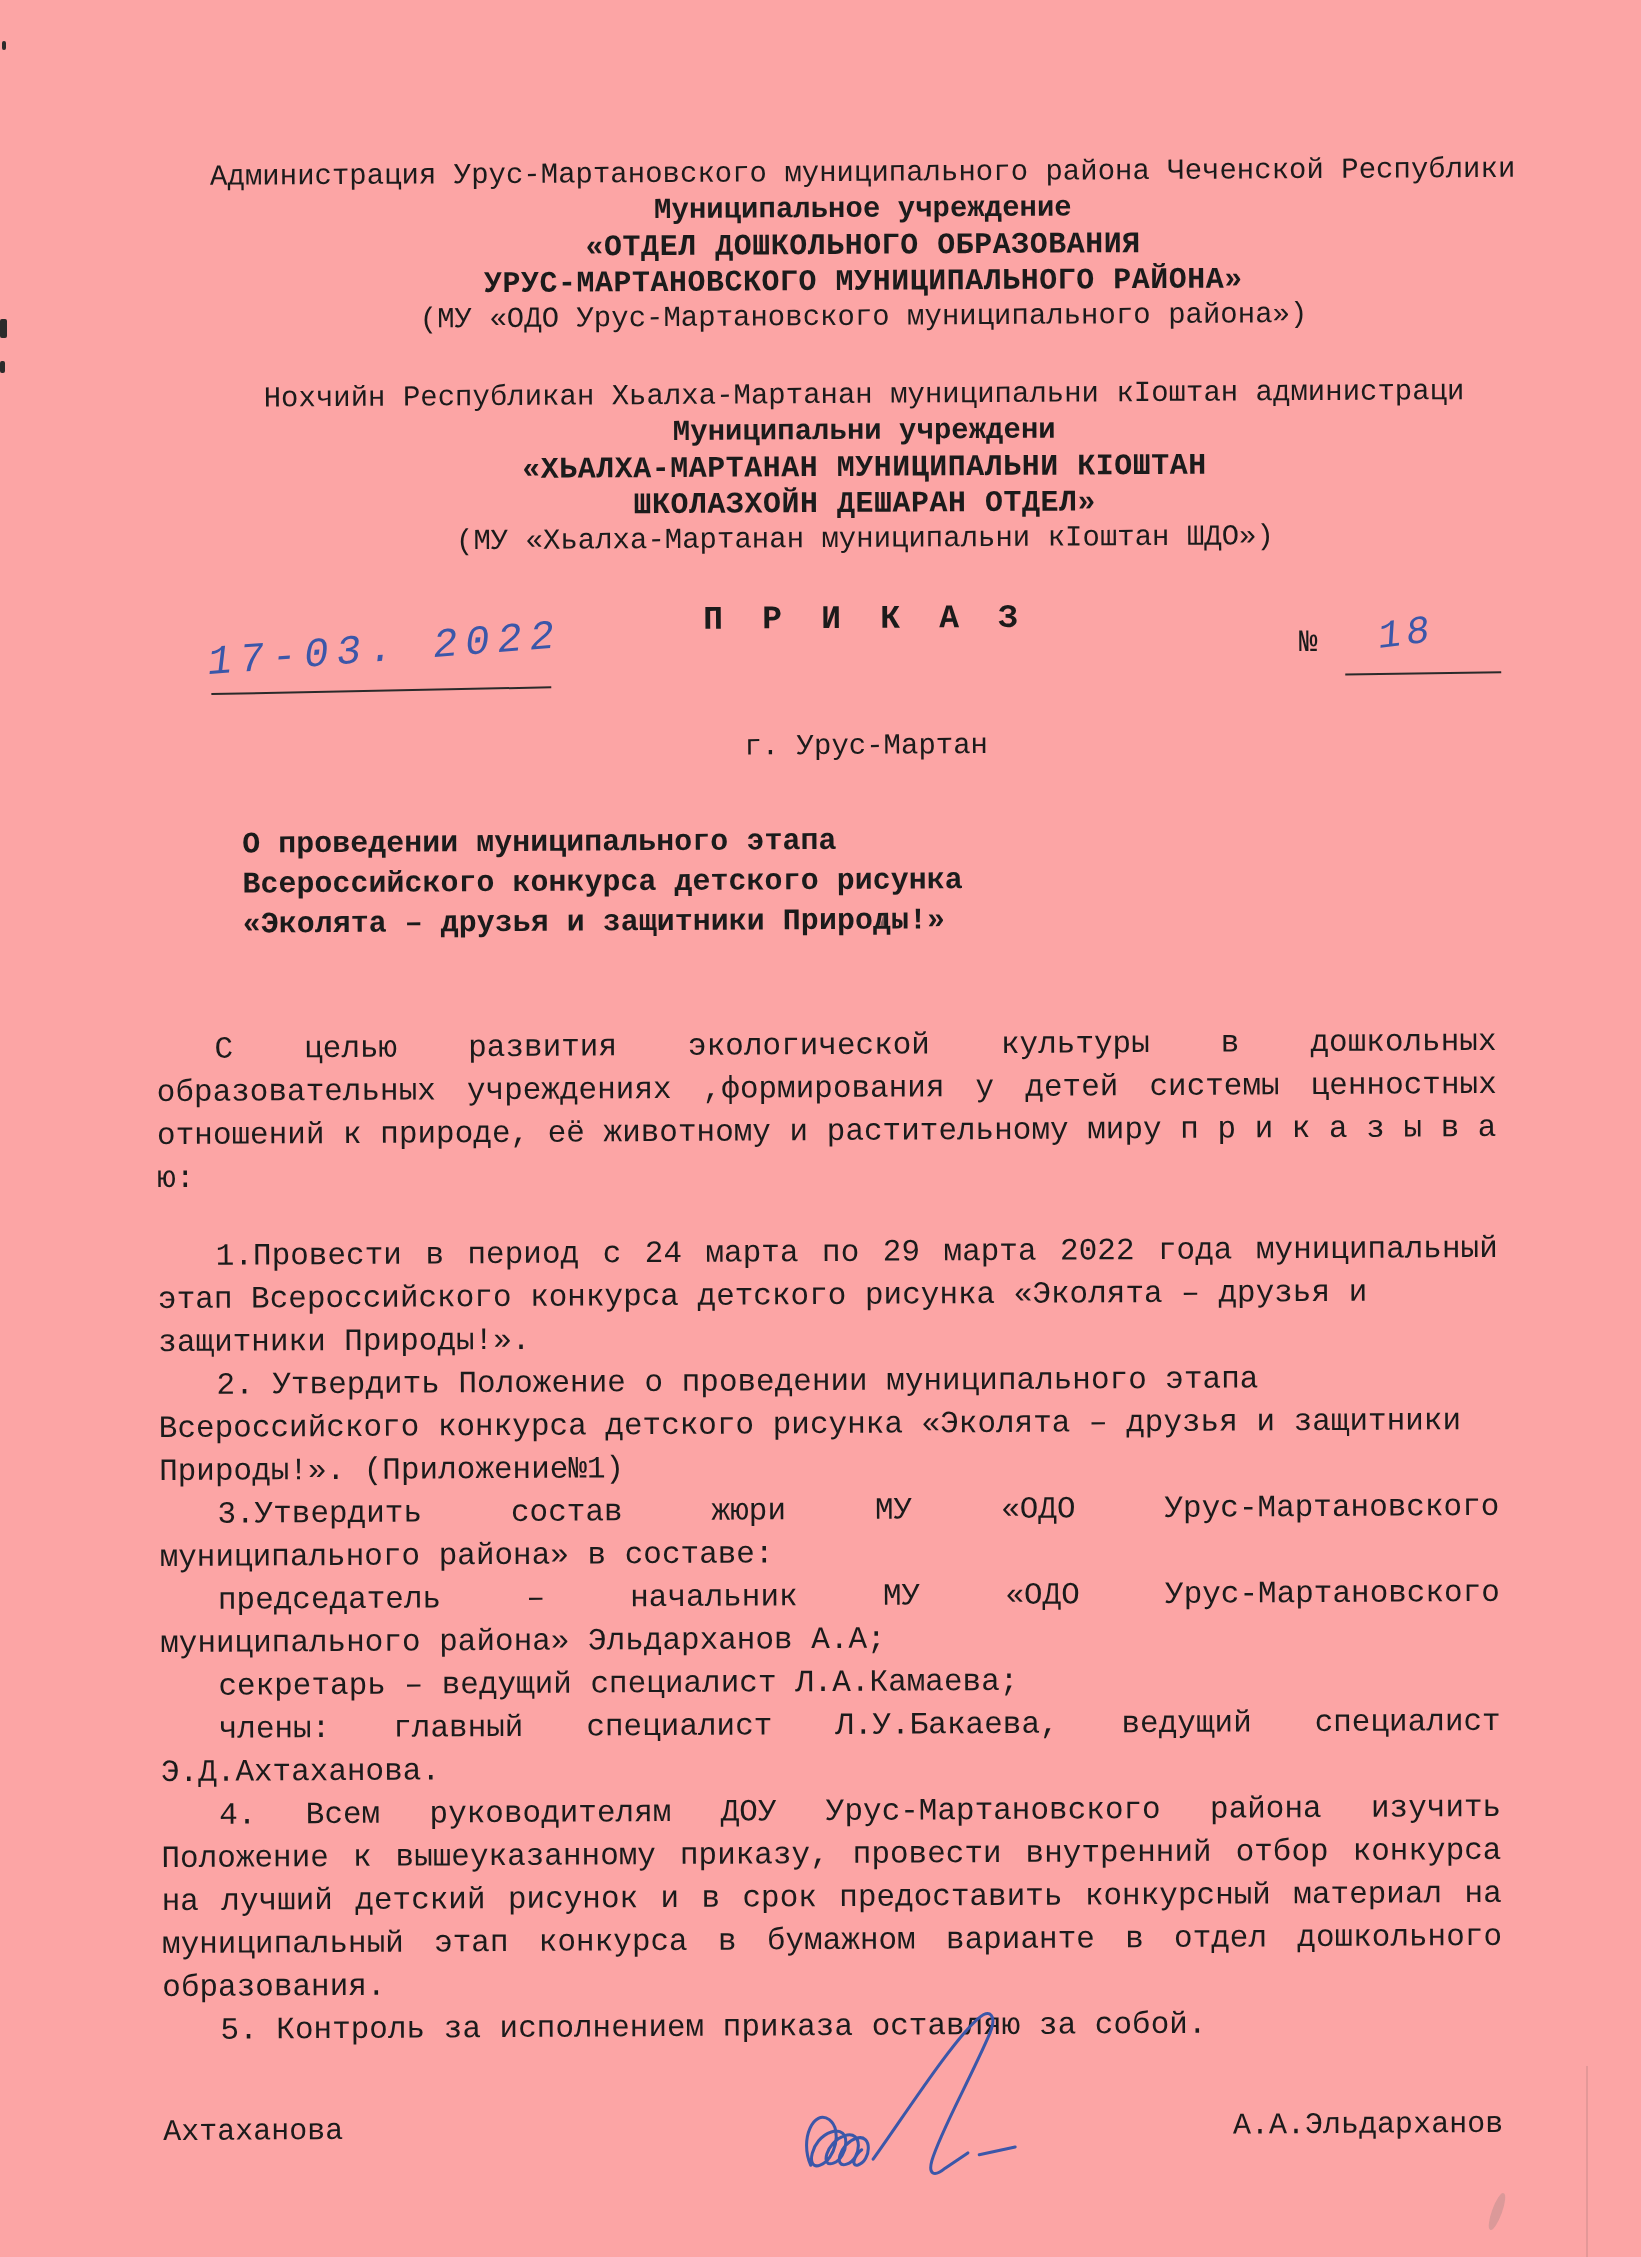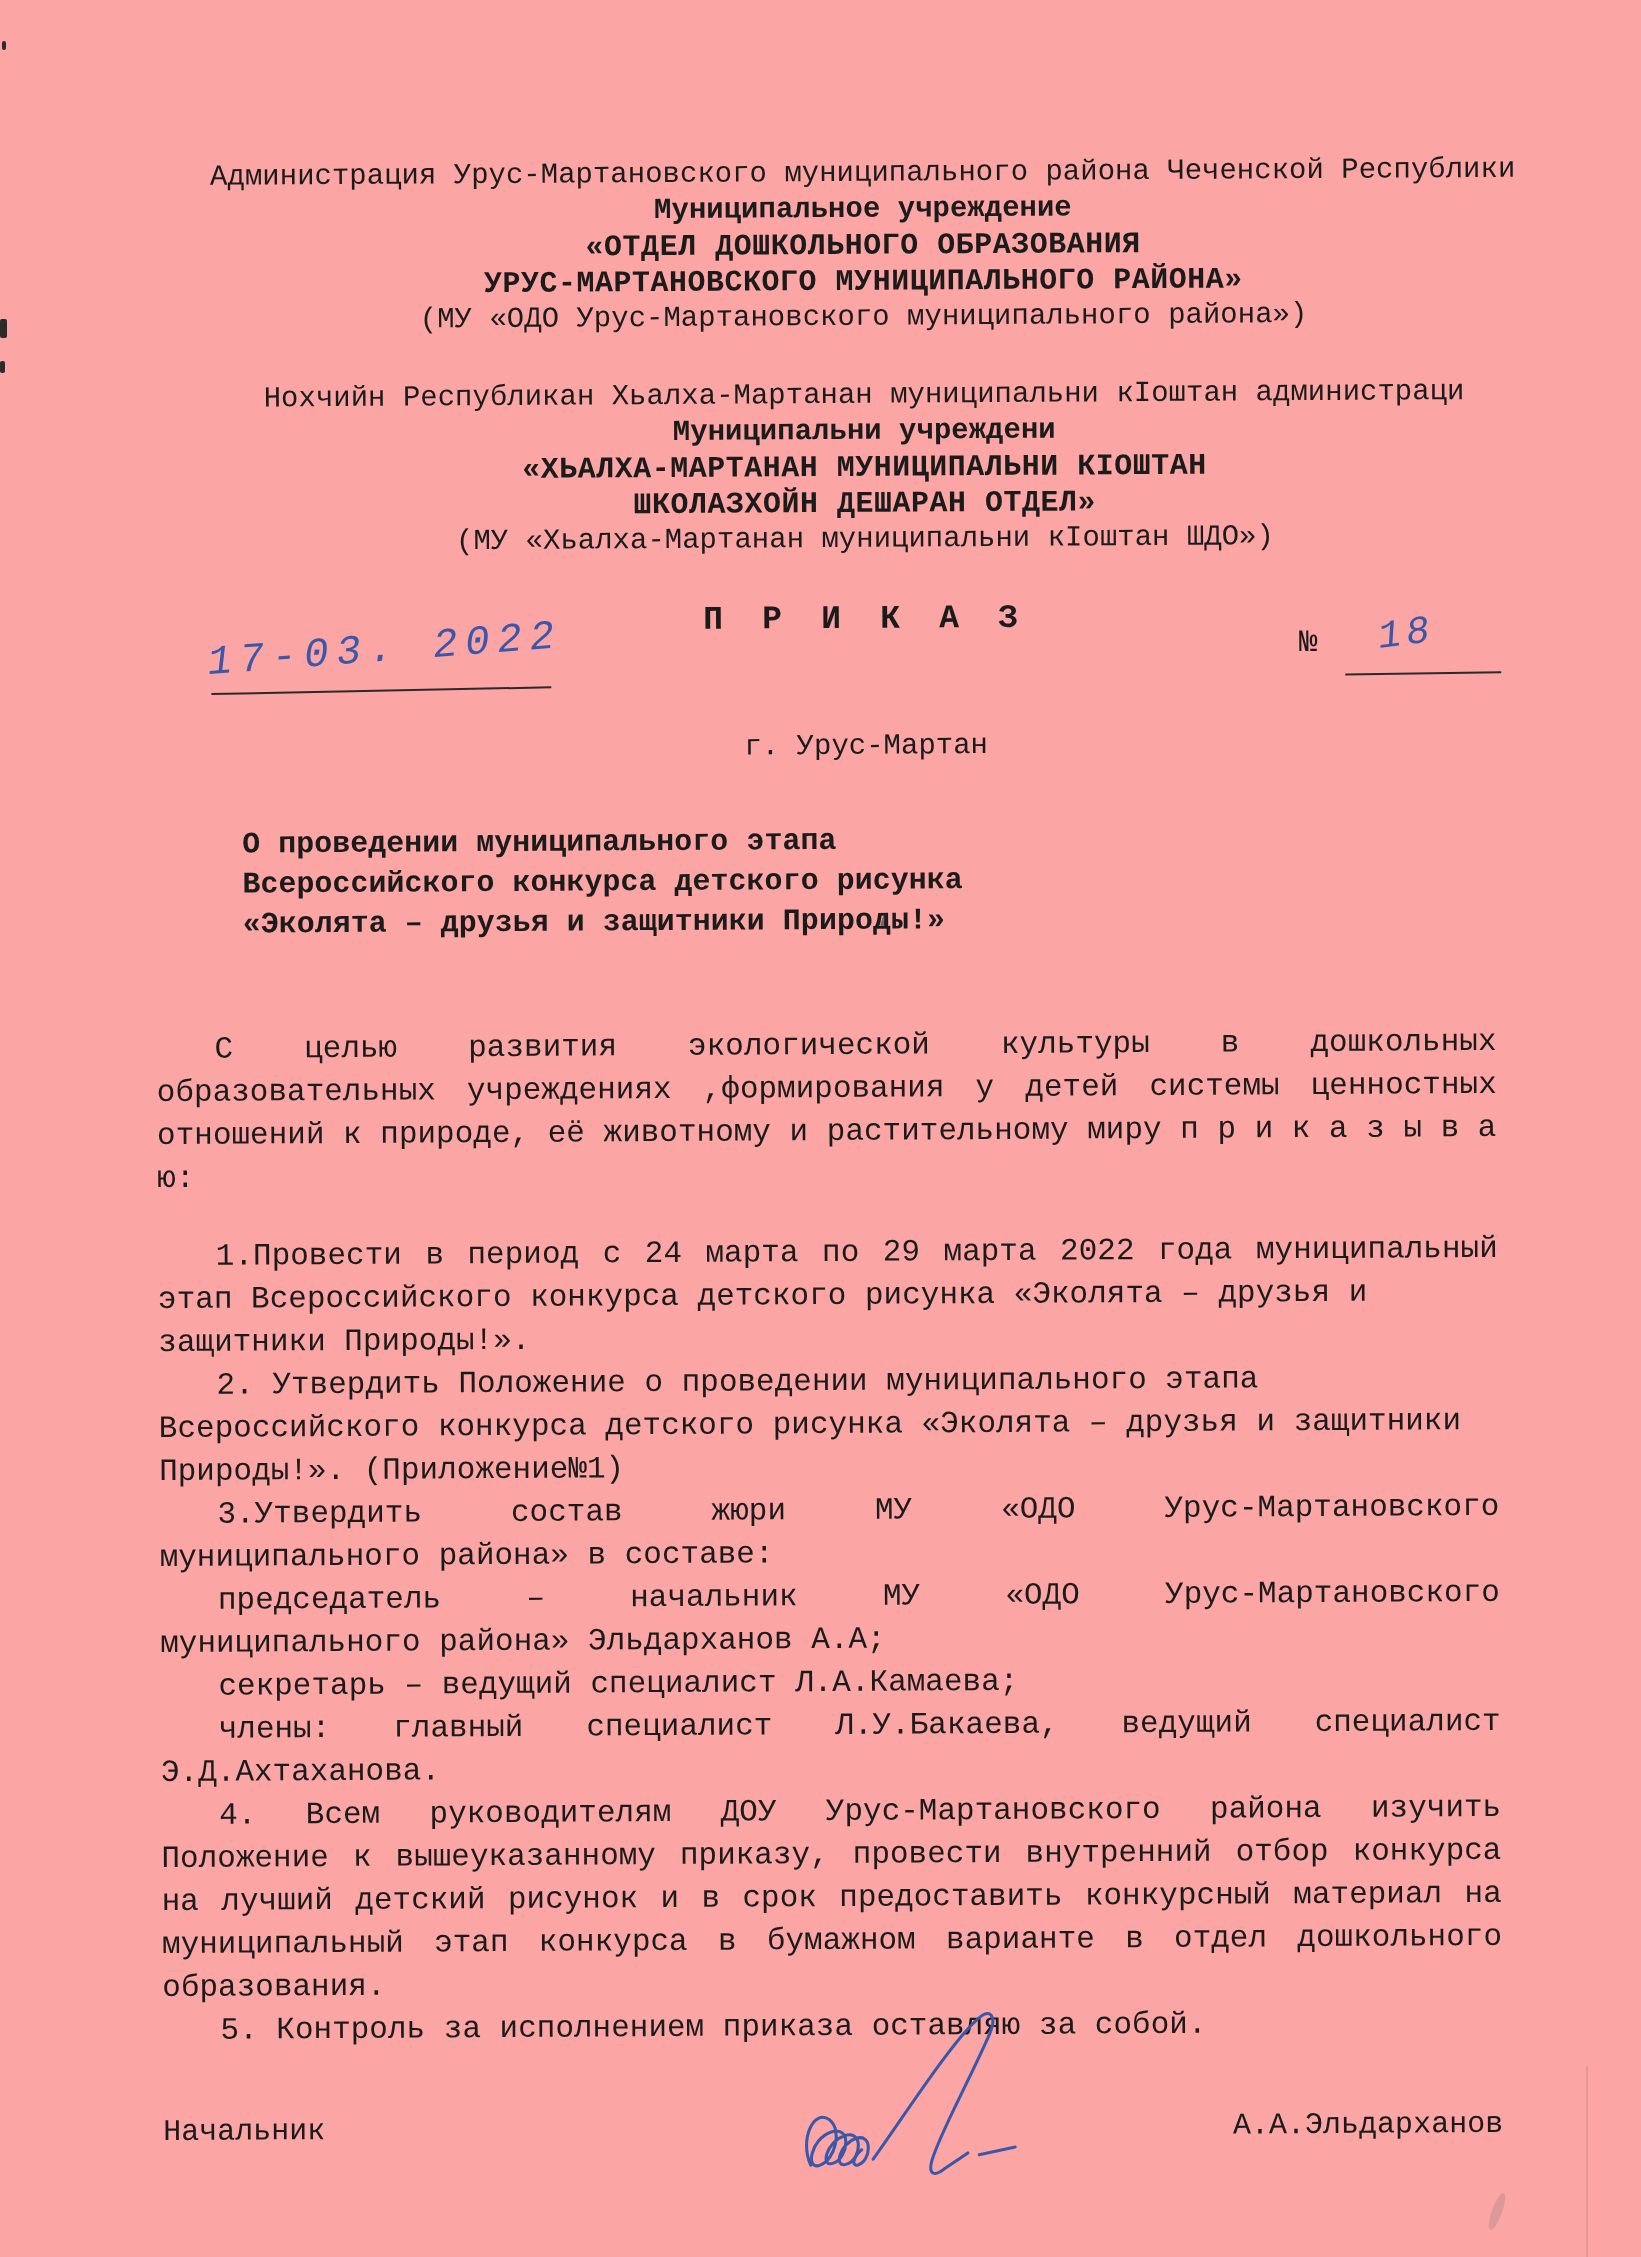--- a/index.html
+++ b/index.html
@@ -114,21 +114,21 @@
       <div class="ln">Э.Д.Ахтаханова.</div>
       <div class="ln ind jst">4. Всем руководителям ДОУ Урус-Мартановского района изучить</div>
       <div class="ln jst">Положение к вышеуказанному приказу, провести внутренний отбор конкурса</div>
       <div class="ln jst">на лучший детский рисунок и в срок предоставить конкурсный материал на</div>
       <div class="ln jst">муниципальный этап конкурса в бумажном варианте в отдел дошкольного</div>
       <div class="ln">образования.</div>
       <div class="ln ind">5. Контроль за исполнением приказа оставляю за собой.</div>
     </div>
 
     <div class="sig-row">
-      <span>Начальник</span>
+      <span>Ахтаханова</span>
       <span>А.А.Эльдарханов</span>
     </div>
 
     <svg class="sig-svg" width="328" height="180" viewBox="0 0 262 190">
       <g fill="none" stroke="#3b57a9" stroke-width="3.2" stroke-linecap="round" stroke-linejoin="round">
         <path d="M 30,168 C 18,140 34,108 50,120 C 64,131 56,162 40,168 C 24,174 30,140 52,133
                  C 74,126 70,160 54,166 C 40,171 46,144 66,137 C 86,130 84,162 68,167
                  C 54,172 60,146 78,140 C 96,134 94,164 80,168 C 72,170 76,158 84,152"></path>
         <path d="M 96,162 C 128,118 180,38 208,14 C 220,4 228,10 220,30 C 198,80 166,136 158,164
                  C 154,178 160,182 172,172 L 196,156"></path>

